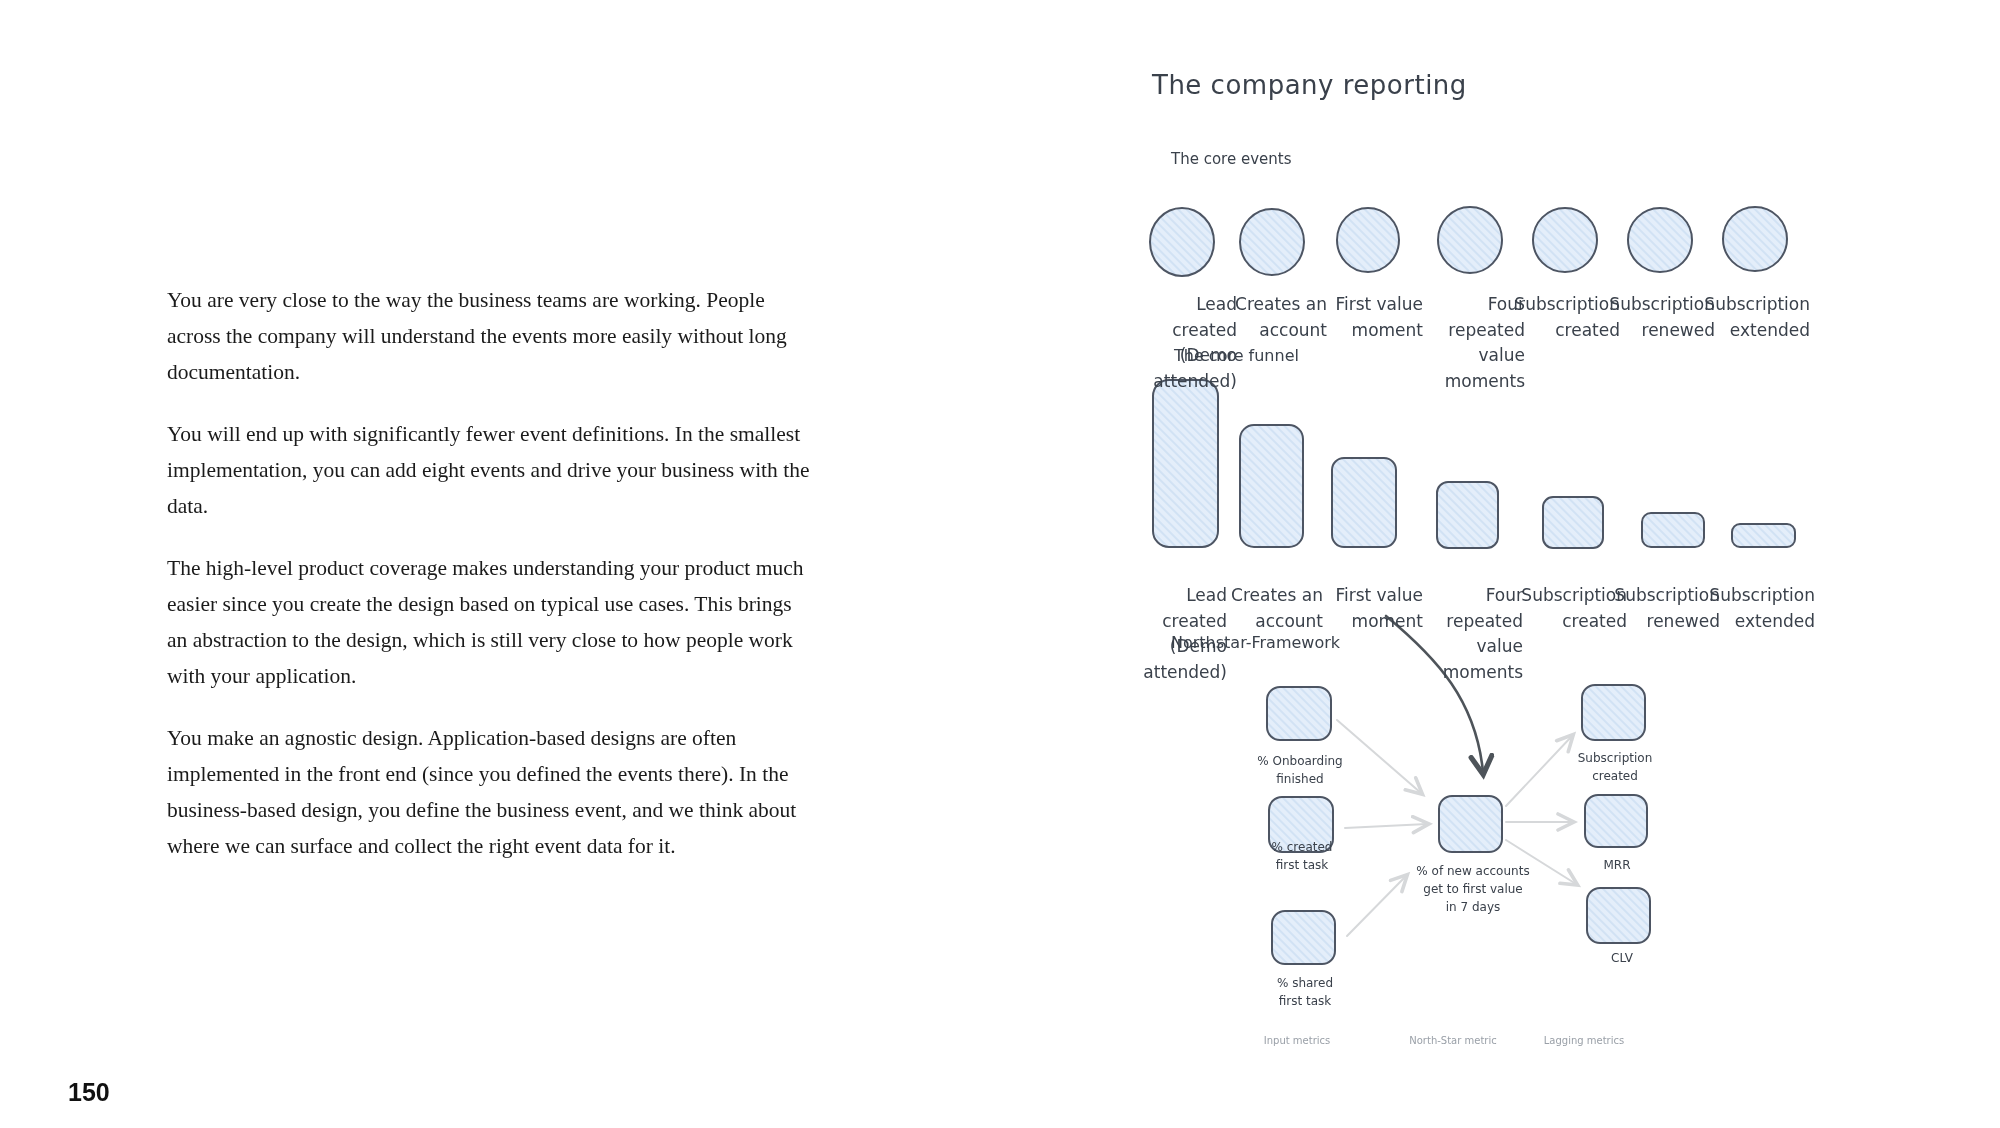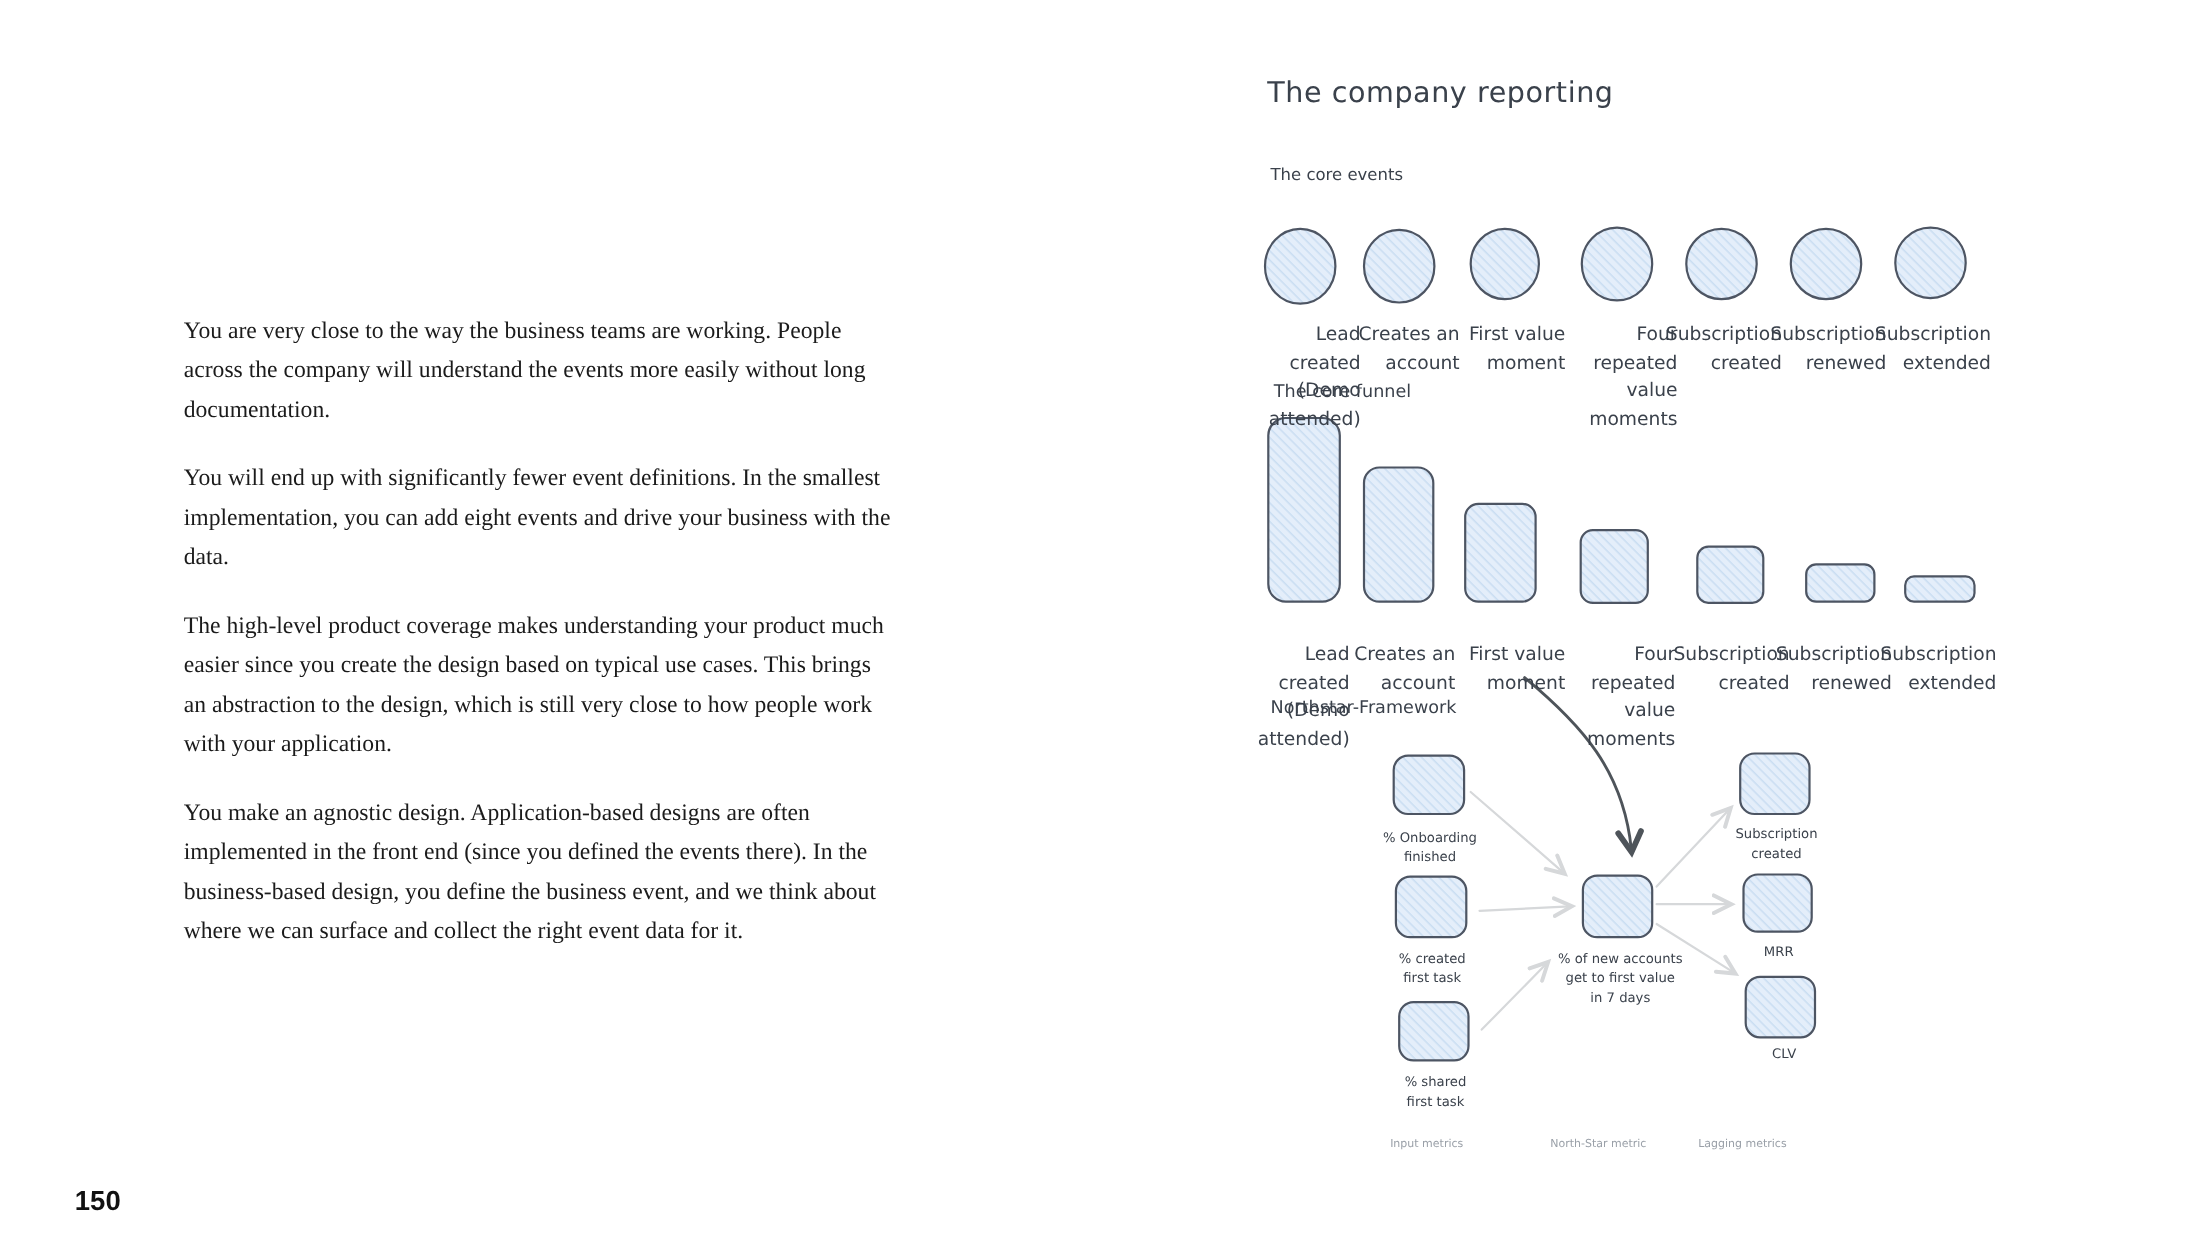--- a/index.html
+++ b/index.html
@@ -22,21 +22,21 @@
   }
   .body-text p { margin:0 0 26px 15px; }
   .page-number {
     position:absolute; left:68px; top:1078px;
     font-size:25px; font-weight:700; color:#111;
   }
   
   .diagram-svg { position:absolute; left:1100px; top:0; }
   .hw { color:#3a414b; font-family:"DejaVu Sans", sans-serif; }
   .d-title { position:absolute; left:1152px; top:70px; font-size:26px; letter-spacing:0.5px; }
-  .d-sub   { position:absolute; font-size:15px; }
+  .d-sub   { position:absolute; font-size:15px;margin-left:16px; }
   .core-events-label { left:1155px; top:150px; }
   .core-funnel-label { left:1158px; top:346px; font-size:16px; }
   .northstar-label   { left:1155px; top:633px; font-size:16px; }
   .ev-label {
     position:absolute; width:110px; top:292px;
     font-size:17px; line-height:1.5; text-align:right;
     white-space:pre-line;
   }
   .fn-label { top:583px; }
   .fw-label {
@@ -154,21 +154,21 @@
 created</div>
   <div class="hw ev-label fn-label" style="left:1610px">Subscription
 renewed</div>
   <div class="hw ev-label fn-label" style="left:1705px">Subscription
 extended</div>
 
   <div class="hw d-sub northstar-label">Northstar-Framework</div>
 
   <div class="hw fw-label" style="left:1242px; top:752px">% Onboarding
 finished</div>
-  <div class="hw fw-label" style="left:1244px; top:862px">% created
+  <div class="hw fw-label" style="left:1244px; top:838px">% created
 first task</div>
   <div class="hw fw-label" style="left:1247px; top:974px">% shared
 first task</div>
   <div class="hw fw-label" style="left:1406px; top:862px; width:134px">% of new accounts
 get to first value
 in 7 days</div>
   <div class="hw fw-label" style="left:1557px; top:749px">Subscription
 created</div>
   <div class="hw fw-label" style="left:1559px; top:856px">MRR</div>
   <div class="hw fw-label" style="left:1564px; top:949px">CLV</div>

